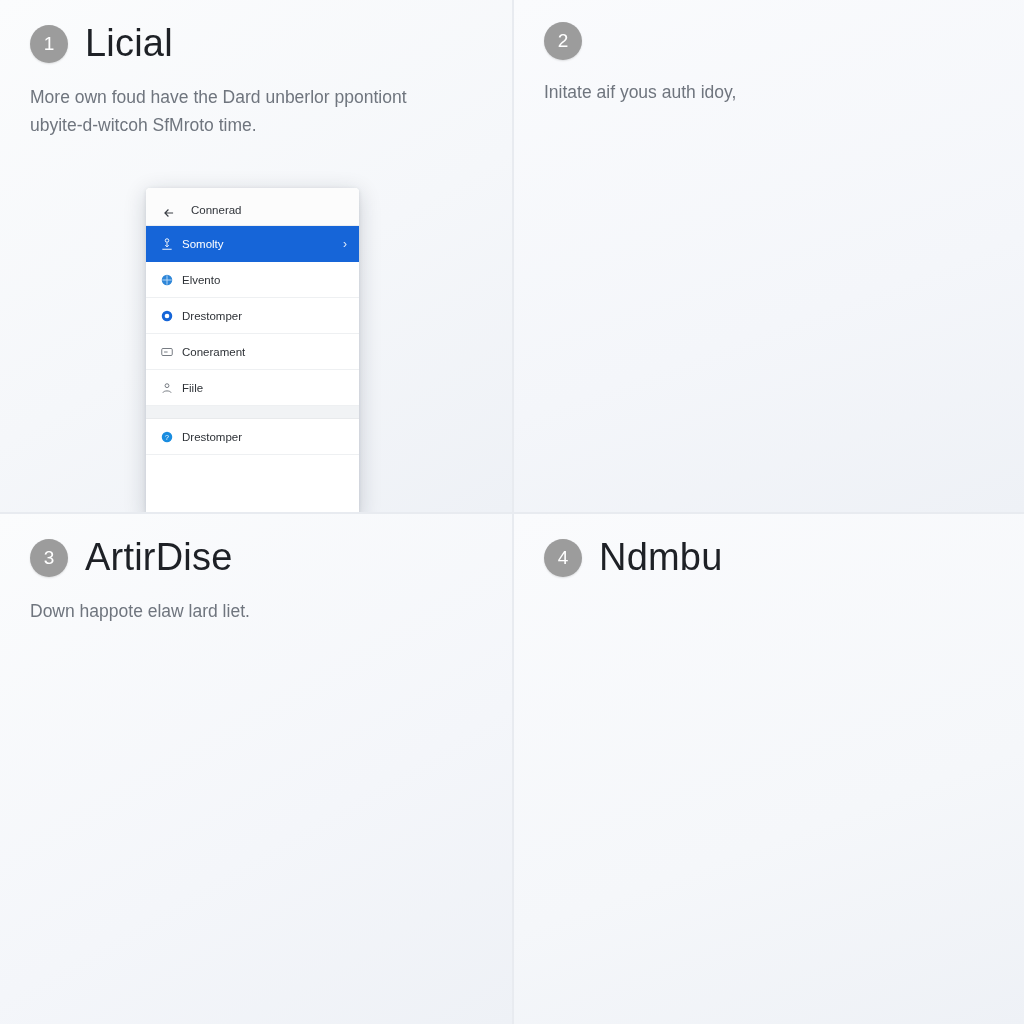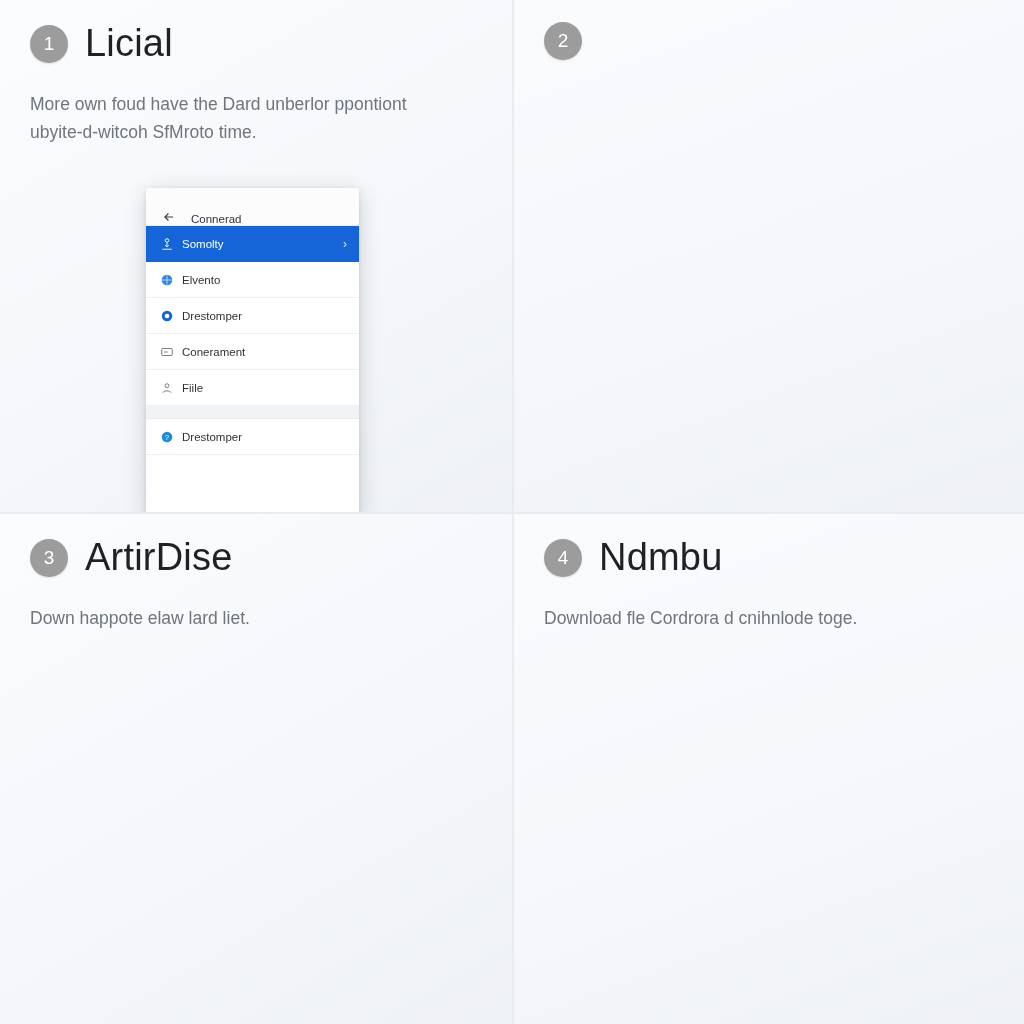--- a/index.html
+++ b/index.html
@@ -29,36 +29,36 @@
 
   .head { display: flex; align-items: center; gap: 17px; }
   .badge {
     width: 38px; height: 38px; border-radius: 50%;
     background: #9c9c9c; color: #fff;
     display: flex; align-items: center; justify-content: center;
     font-size: 19px; font-weight: 400; flex: none;
     box-shadow: 0 1px 2px rgba(0,0,0,.12);
   }
   .ptitle { font-size: 38px; color: #1e2126; font-weight: 400; letter-spacing: .2px; }
-  .pdesc { margin-top: 26px; font-size: 17.5px; line-height: 1.58; color: #6f757e; max-width: 420px; }
+  .pdesc { margin-top: 19px; font-size: 17.5px; line-height: 1.58; color: #6f757e; max-width: 420px; }
   .pdesc.wide { max-width: 460px; }
 
   
   .phone {
     position: absolute; background: #fff;
     border-radius: 4px;
     box-shadow: 0 5px 22px rgba(20,30,50,.19), 0 1px 4px rgba(20,30,50,.10);
     overflow: hidden;
   }
   .ph1 { left: 146px; top: 188px; width: 213px; height: 330px; }
 
   .scr { width: 100%; height: 100%; overflow: hidden; position: relative; background:#fff; border-radius:4px;}
 
   
-  .l1head { height: 38px; display: flex; align-items: flex-end; gap: 14px; padding: 0 14px;
+  .l1head { height: 38px; display: flex; align-items: flex-start; gap: 14px; padding: 16px 14px;
             font-size: 11.5px; color: #30343a; background:#fcfcfc; border-bottom:1px solid #eceef0;}
   .l1row { height: 36px; display: flex; align-items: center; gap: 7px; padding: 0 12px;
            font-size: 11.5px; color: #2e3237; border-bottom: 1px solid #eef0f2; background:#fff;}
   .l1row.sel { background: #1665d8; color: #fff; border-bottom-color:#1665d8; }
   .l1row .lbl { flex: 1; }
   .l1gap { height: 13px; background: #f1f3f5; border-bottom:1px solid #e8eaec; }
   .ic { width: 17px; height: 17px; flex: none; display:flex; align-items:center; justify-content:center; }
   .ic svg { display:block; }
   .chev { font-size: 12px; opacity:.85; }
 </style>
@@ -149,34 +149,34 @@
         </div>
 
       </div>
     </div>
   </div>
 
   <div class="panel p2">
     <div class="head">
       <div class="badge">2</div>
     </div>
+    <div class="pdesc">Initate aif yous auth idoy,</div>
 
   </div>
 
   <div class="panel p3">
     <div class="head">
       <div class="badge">3</div>
       <div class="ptitle">ArtirDise</div>
     </div>
     <div class="pdesc">Down happote elaw lard liet.</div>
 
   </div>
 
   <div class="panel p4">
     <div class="head">
       <div class="badge">4</div>
       <div class="ptitle">Ndmbu</div>
     </div>
-    <div class="pdesc wide">Download fle Cordrora d cnihnlode toge.</div>
 
   </div>
 
 </div>
 
 </body></html>

